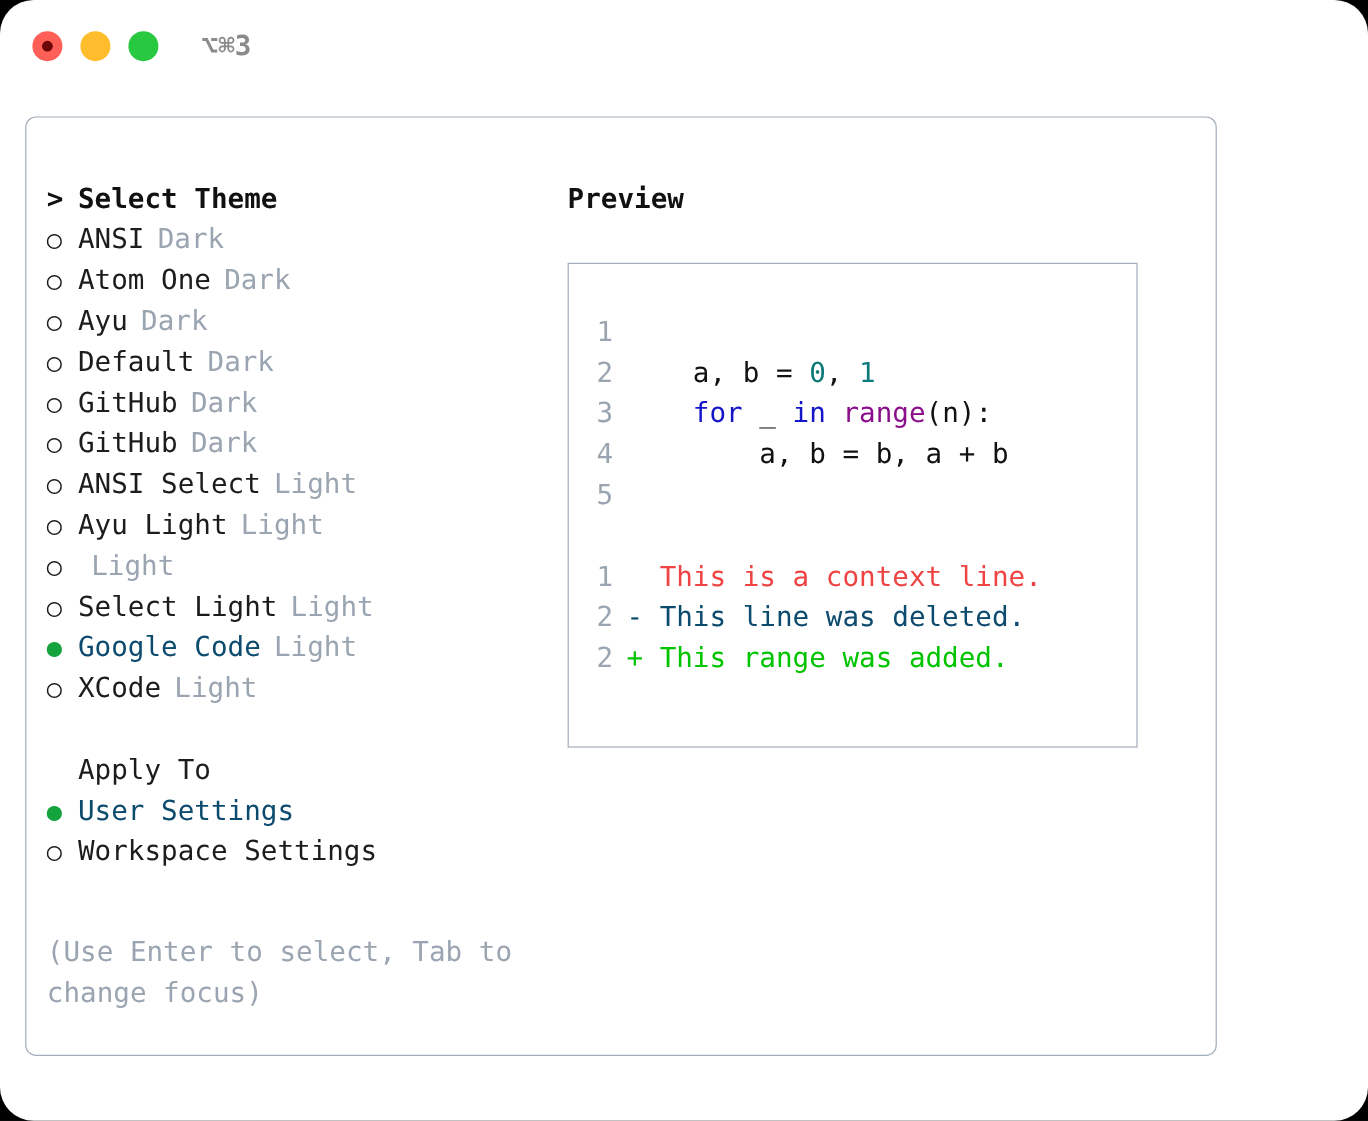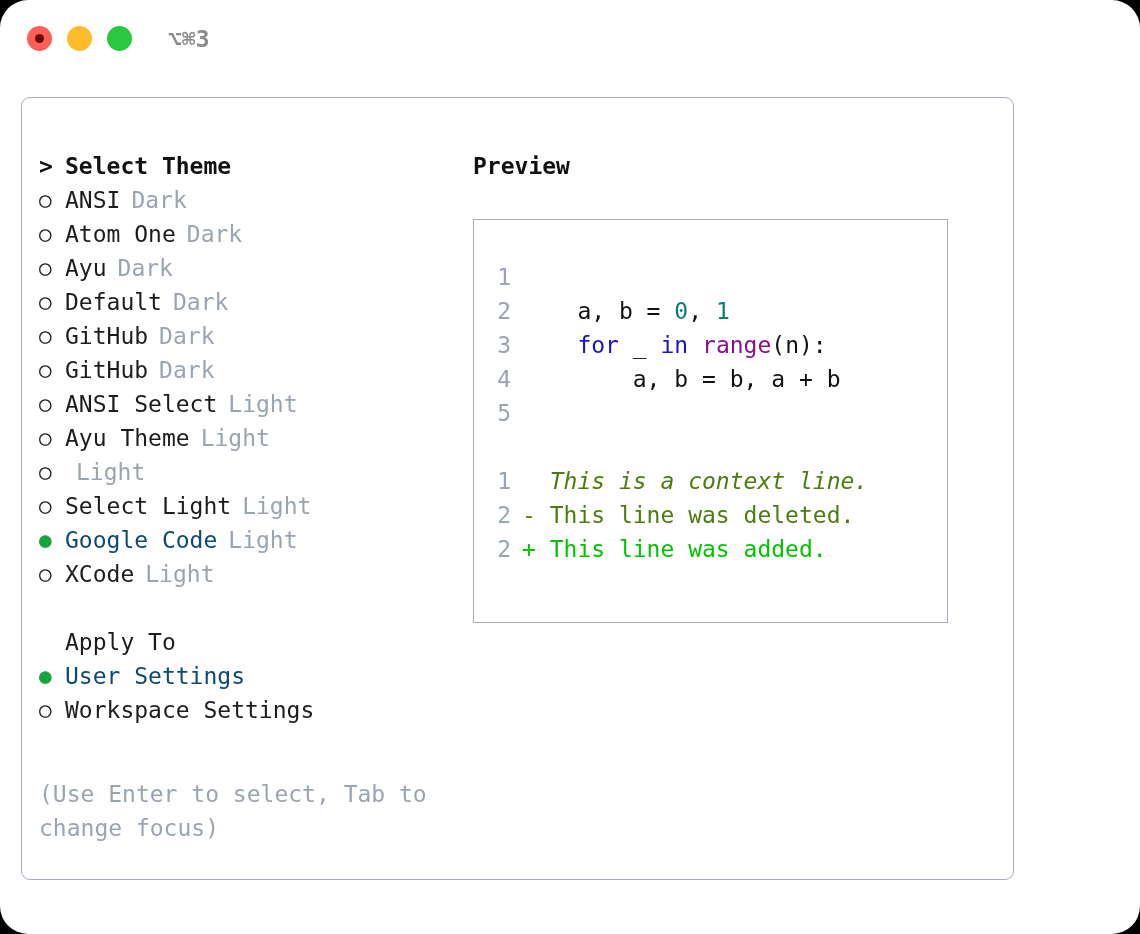--- a/index.html
+++ b/index.html
@@ -197,22 +197,22 @@
     margin-left: 11px;
     color: #111111;
     white-space: pre;
   }
   .tok-kw   { color: #1414c8; }
   .tok-fn   { color: #8a0f8a; }
   .tok-num  { color: #0c7a7a; }
   .tok-plain{ color: #111111; }
 
   .diff-gap { height: 34px; }
-  .diff-ctx { color: #4d7c0f; font-style: italic; }
-  .diff-del { color: #4d7c0f; text-align: center; }
+  .diff-ctx { color: #ef4444; }
+  .diff-del { color: #0c4a6e; text-align: center; }
   .diff-add { color: #00c400; }
 </style>
 </head>
 <body>
 
 <div class="window">
 
   <div class="titlebar">
     <div class="lights">
       <div class="light red">
@@ -235,21 +235,21 @@
         </div>
 
         <div id="theme-list">
             <div class="list-row"><span class="marker radio-off">○</span><span class="row-label">ANSI</span><span class="row-variant">Dark</span></div>
             <div class="list-row"><span class="marker radio-off">○</span><span class="row-label">Atom One</span><span class="row-variant">Dark</span></div>
             <div class="list-row"><span class="marker radio-off">○</span><span class="row-label">Ayu</span><span class="row-variant">Dark</span></div>
             <div class="list-row"><span class="marker radio-off">○</span><span class="row-label">Default</span><span class="row-variant">Dark</span></div>
             <div class="list-row"><span class="marker radio-off">○</span><span class="row-label">GitHub</span><span class="row-variant">Dark</span></div>
             <div class="list-row"><span class="marker radio-off">○</span><span class="row-label">GitHub</span><span class="row-variant">Dark</span></div>
             <div class="list-row"><span class="marker radio-off">○</span><span class="row-label">ANSI Select</span><span class="row-variant">Light</span></div>
-            <div class="list-row"><span class="marker radio-off">○</span><span class="row-label">Ayu Theme</span><span class="row-variant">Light</span></div>
+            <div class="list-row"><span class="marker radio-off">○</span><span class="row-label">Ayu Light</span><span class="row-variant">Light</span></div>
             <div class="list-row"><span class="marker radio-off">○</span><span class="row-variant">Light</span></div>
             <div class="list-row"><span class="marker radio-off">○</span><span class="row-label">Select Light</span><span class="row-variant">Light</span></div>
             <div class="list-row"><span class="marker radio-on">●</span><span class="row-label selected">Google Code</span><span class="row-variant">Light</span></div>
             <div class="list-row"><span class="marker radio-off">○</span><span class="row-label">XCode</span><span class="row-variant">Light</span></div>
           </div>
 
         <div class="gap-block"></div>
 
         <div class="sub-head">
           <span class="marker"></span>
@@ -273,21 +273,21 @@
                 <div class="code-line"><span class="lineno">1</span></div>
                 <div class="code-line"><span class="lineno">2</span><span class="code-text"><span class="tok-plain">    a, b = </span><span class="tok-num">0</span><span class="tok-plain">, </span><span class="tok-num">1</span></span></div>
                 <div class="code-line"><span class="lineno">3</span><span class="code-text"><span class="tok-plain">    </span><span class="tok-kw">for</span><span class="tok-plain"> _ </span><span class="tok-kw">in</span><span class="tok-plain"> </span><span class="tok-fn">range</span><span class="tok-plain">(n):</span></span></div>
                 <div class="code-line"><span class="lineno">4</span><span class="code-text"><span class="tok-plain">        a, b = b, a + b</span></span></div>
                 <div class="code-line"><span class="lineno">5</span></div>
               </div>
             <div class="diff-gap"></div>
             <div id="diff-lines">
                 <div class="code-line"><span class="lineno">1</span><span class="code-text diff-ctx">  This is a context line.</span></div>
                 <div class="code-line"><span class="lineno">2</span><span class="code-text diff-del">- This line was deleted.</span></div>
-                <div class="code-line"><span class="lineno">2</span><span class="code-text diff-add">+ This line was added.</span></div>
+                <div class="code-line"><span class="lineno">2</span><span class="code-text diff-add">+ This range was added.</span></div>
               </div>
           </div>
         </div>
       </div>
 
     </div>
   </div>
 </div>
 
 </body></html>

